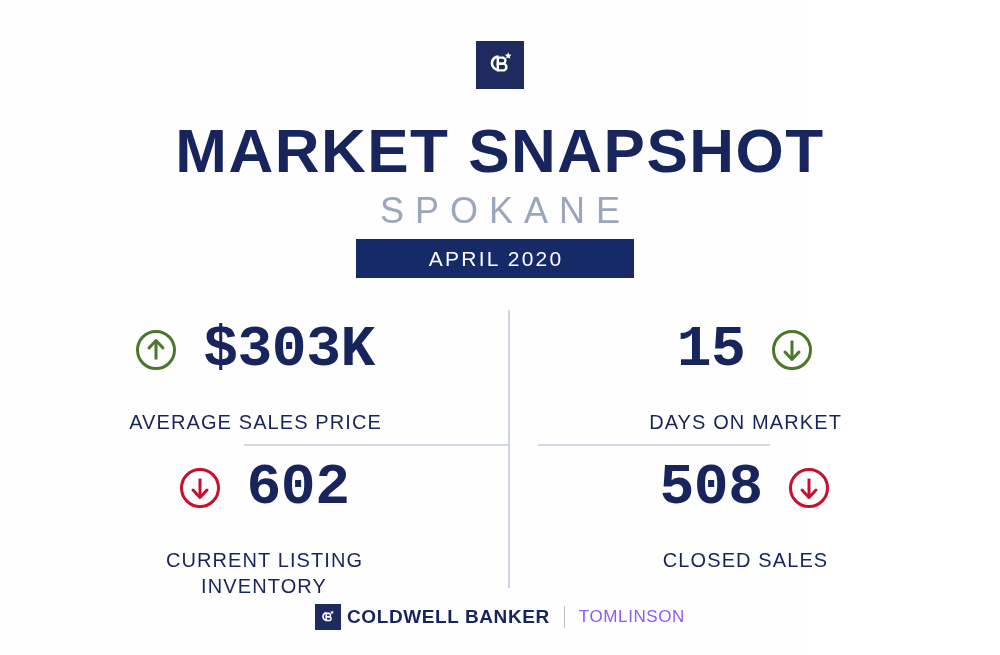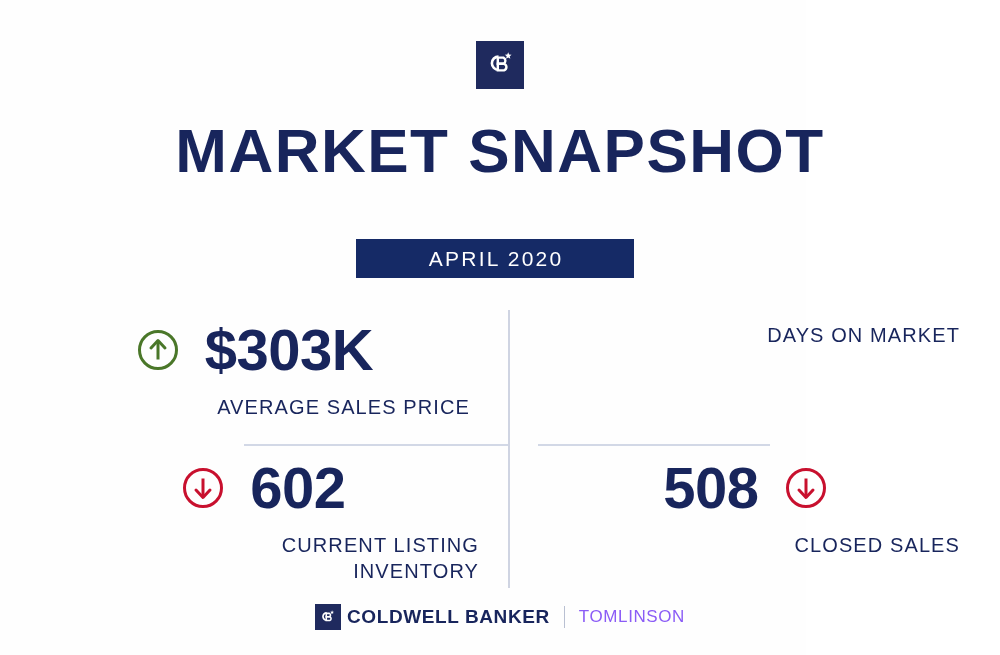--- a/index.html
+++ b/index.html
@@ -113,38 +113,39 @@
   .cell-tr { left: 530px; top: 14px; }
   .cell-bl { left: 49px;  top: 152px; }
   .cell-br { left: 530px; top: 152px; }
 
   .stat-row {
     display: flex;
     align-items: center;
     justify-content: center;
     gap: 26px;
     height: 72px;
+    font-family: Liberation Mono, monospace;
   }
   .stat-value {
     font-size: 58px;
     line-height: 58px;
     font-weight: 700;
     color: #18255c;
     letter-spacing: -0.5px;
     white-space: nowrap;
   }
   .stat-label {
-    text-align: right;
+    text-align: center;
     font-size: 20px;
     line-height: 26px;
     letter-spacing: 1.1px;
     text-indent: 1.1px;
     color: #18255c;
     font-weight: 400;
-    margin-top: 8px;
+    margin-top: 23px;
     white-space: pre-line;
   }
 
   .arrow-icon { flex: 0 0 auto; display: block; }
 
   
   .h-divider {
     position: absolute;
     height: 2px;
     background: #d2d8e6;
@@ -205,20 +206,21 @@
       <g fill="none" stroke="#ffffff" stroke-width="2.6">
         <path d="M15.5 8.6a6.6 6.6 0 1 0 0 13.2"></path>
       </g>
       <path d="M14.8 9.6h5.6a3.4 3.4 0 0 1 0 6.2h-5.6z" fill="none" stroke="#ffffff" stroke-width="2.4"></path>
       <path d="M14.8 15.8h6.3a3.5 3.5 0 0 1 0 6.6h-6.3z" fill="none" stroke="#ffffff" stroke-width="2.4"></path>
       <path d="M25.2 4.2l0.95 2.3 2.45.2-1.87 1.63.58 2.4-2.11-1.3-2.11 1.3.58-2.4-1.87-1.63 2.45-.2z" fill="#ffffff"></path>
     </svg>
   </div>
 
   <div class="title">MARKET SNAPSHOT</div>
+  <div class="subtitle">SPOKANE</div>
 
   <div class="date-banner">
     <span class="date-banner-text">APRIL 2020</span>
   </div>
 
   <div class="stats">
 
     <div class="v-divider"></div>
 
     <div class="cell cell-tl">
@@ -227,20 +229,28 @@
           <circle cx="21" cy="21" r="18.5" fill="none" stroke="#4a7729" stroke-width="3"></circle>
           <line x1="21" y1="30.5" x2="21" y2="12.5" stroke="#4a7729" stroke-width="3"></line>
           <polyline points="14,19 21,11.5 28,19" fill="none" stroke="#4a7729" stroke-width="3" stroke-linecap="round" stroke-linejoin="round"></polyline>
         </svg>
         <span class="stat-value">$303K</span>
       </div>
       <div class="stat-label">AVERAGE SALES PRICE</div>
     </div>
 
     <div class="cell cell-tr">
+      <div class="stat-row">
+        <span class="stat-value">15</span>
+        <svg class="arrow-icon" width="42" height="42" viewBox="0 0 42 42" aria-hidden="true">
+          <circle cx="21" cy="21" r="18.5" fill="none" stroke="#4a7729" stroke-width="3"></circle>
+          <line x1="21" y1="11.5" x2="21" y2="29.5" stroke="#4a7729" stroke-width="3"></line>
+          <polyline points="14,23 21,30.5 28,23" fill="none" stroke="#4a7729" stroke-width="3" stroke-linecap="round" stroke-linejoin="round"></polyline>
+        </svg>
+      </div>
       <div class="stat-label">DAYS ON MARKET</div>
     </div>
 
     <div class="cell cell-bl">
       <div class="stat-row">
         <svg class="arrow-icon" width="42" height="42" viewBox="0 0 42 42" aria-hidden="true">
           <circle cx="21" cy="21" r="18.5" fill="none" stroke="#c8102e" stroke-width="3"></circle>
           <line x1="21" y1="11.5" x2="21" y2="29.5" stroke="#c8102e" stroke-width="3"></line>
           <polyline points="14,23 21,30.5 28,23" fill="none" stroke="#c8102e" stroke-width="3" stroke-linecap="round" stroke-linejoin="round"></polyline>
         </svg>

